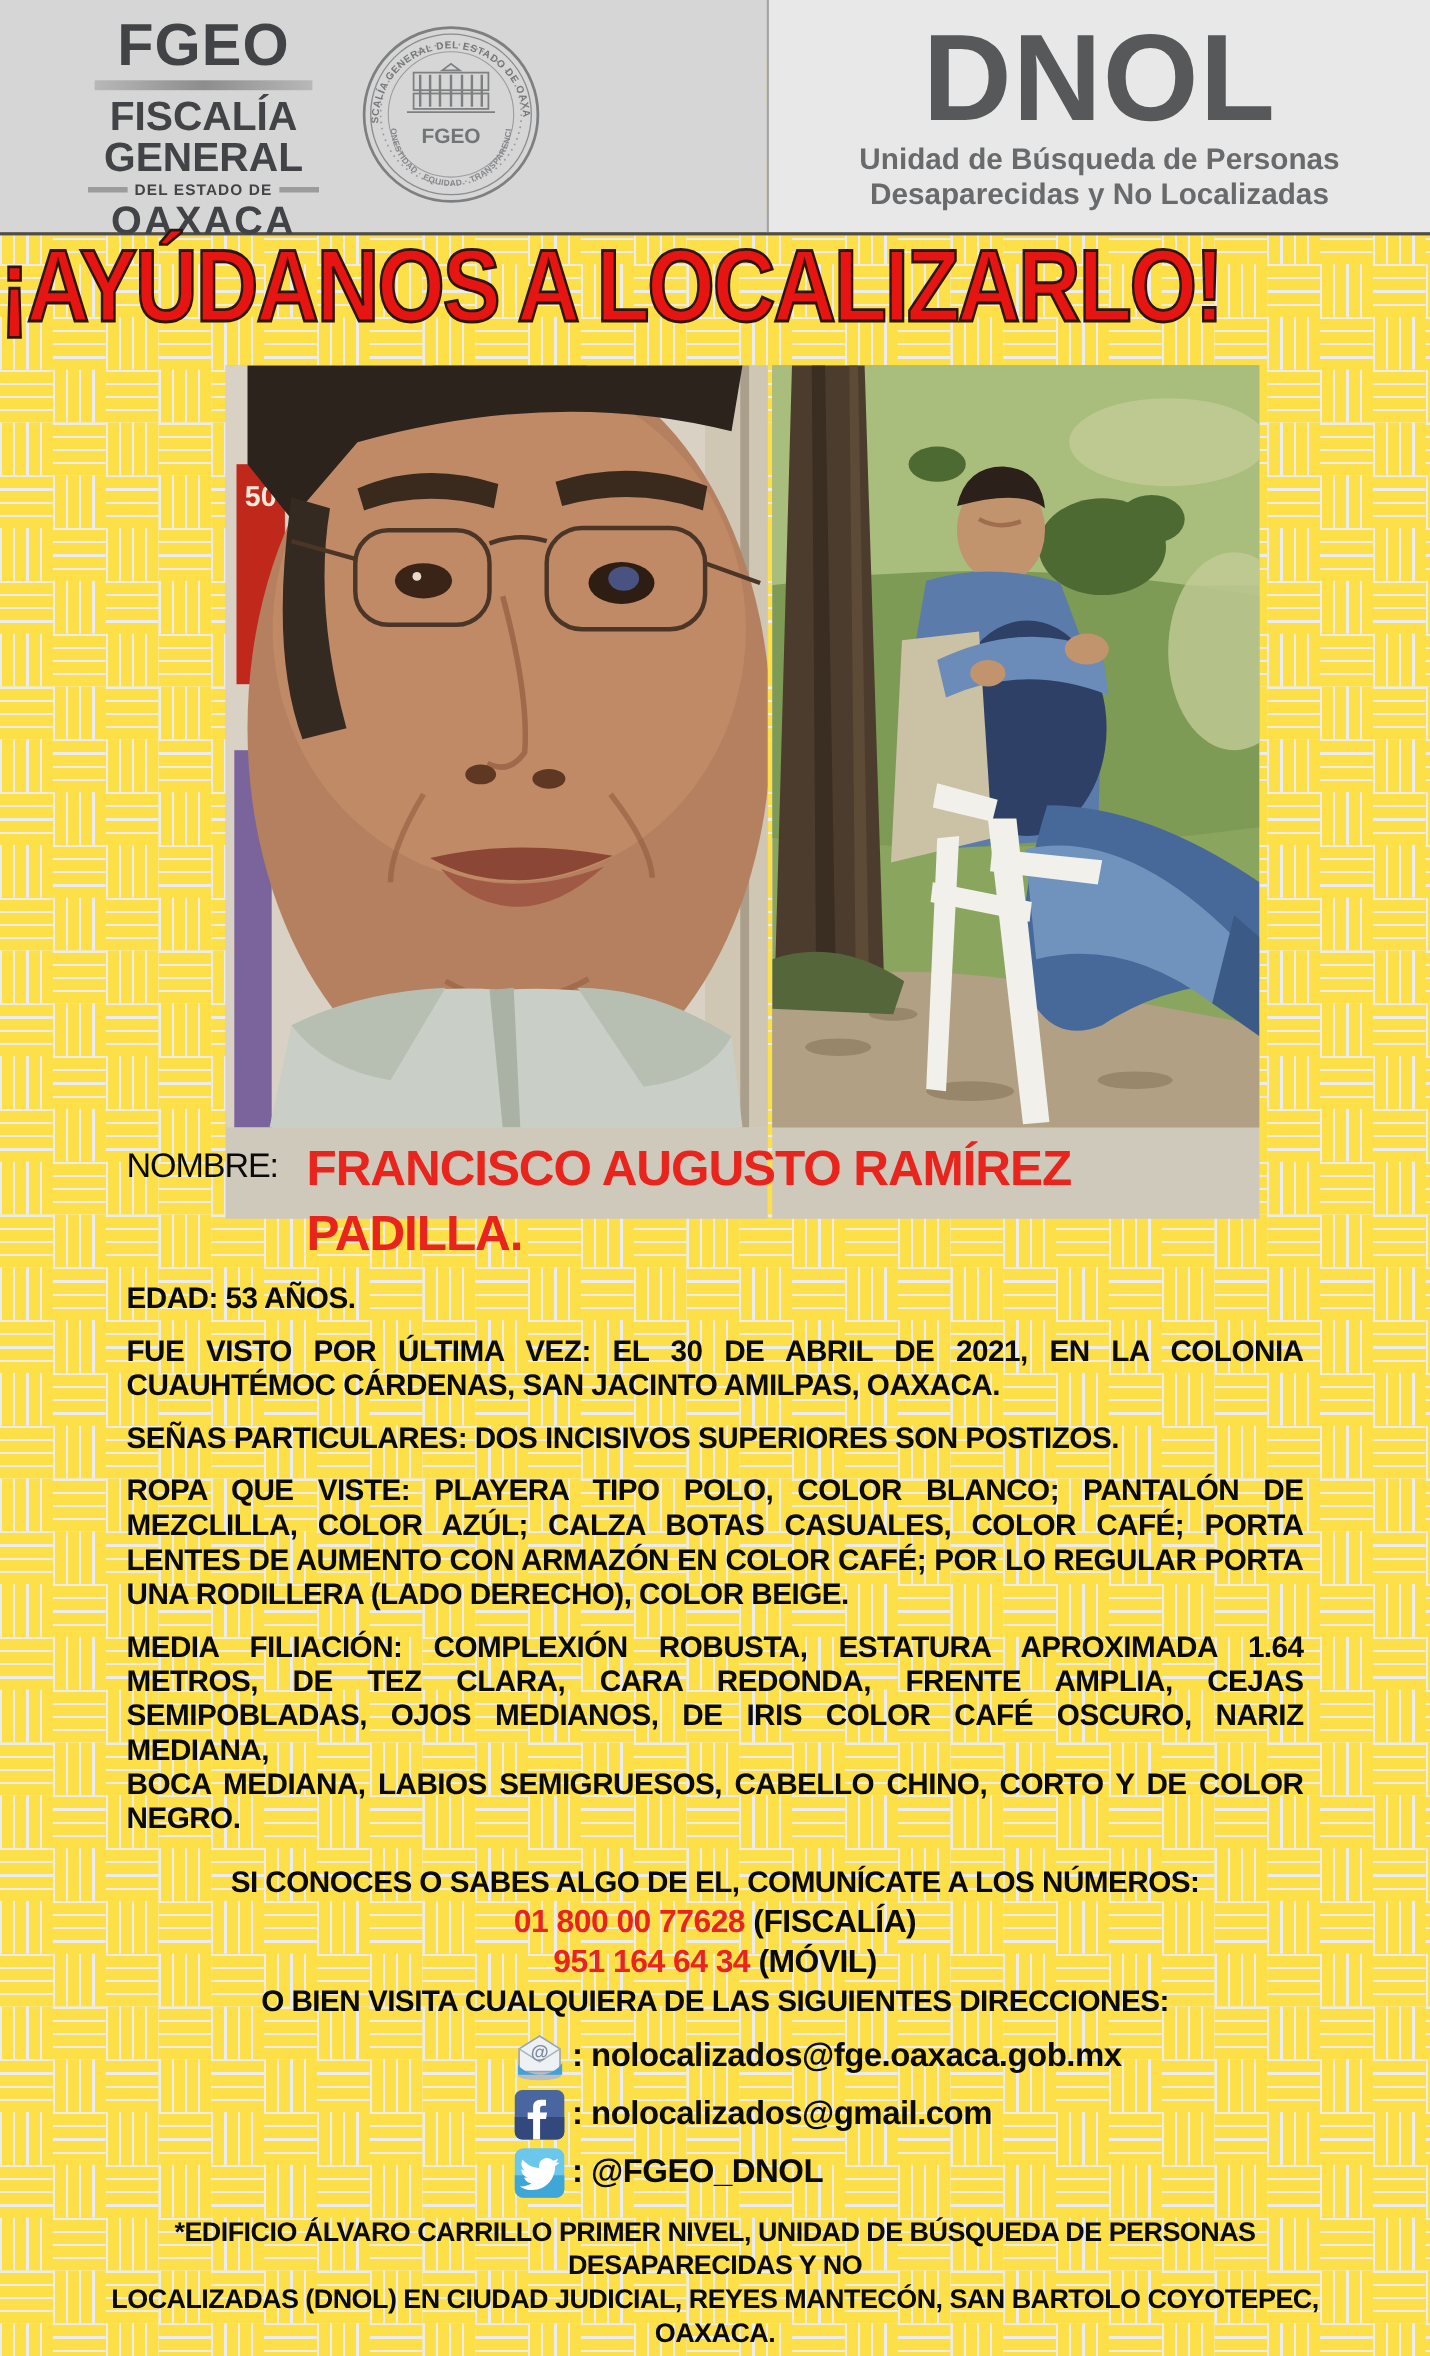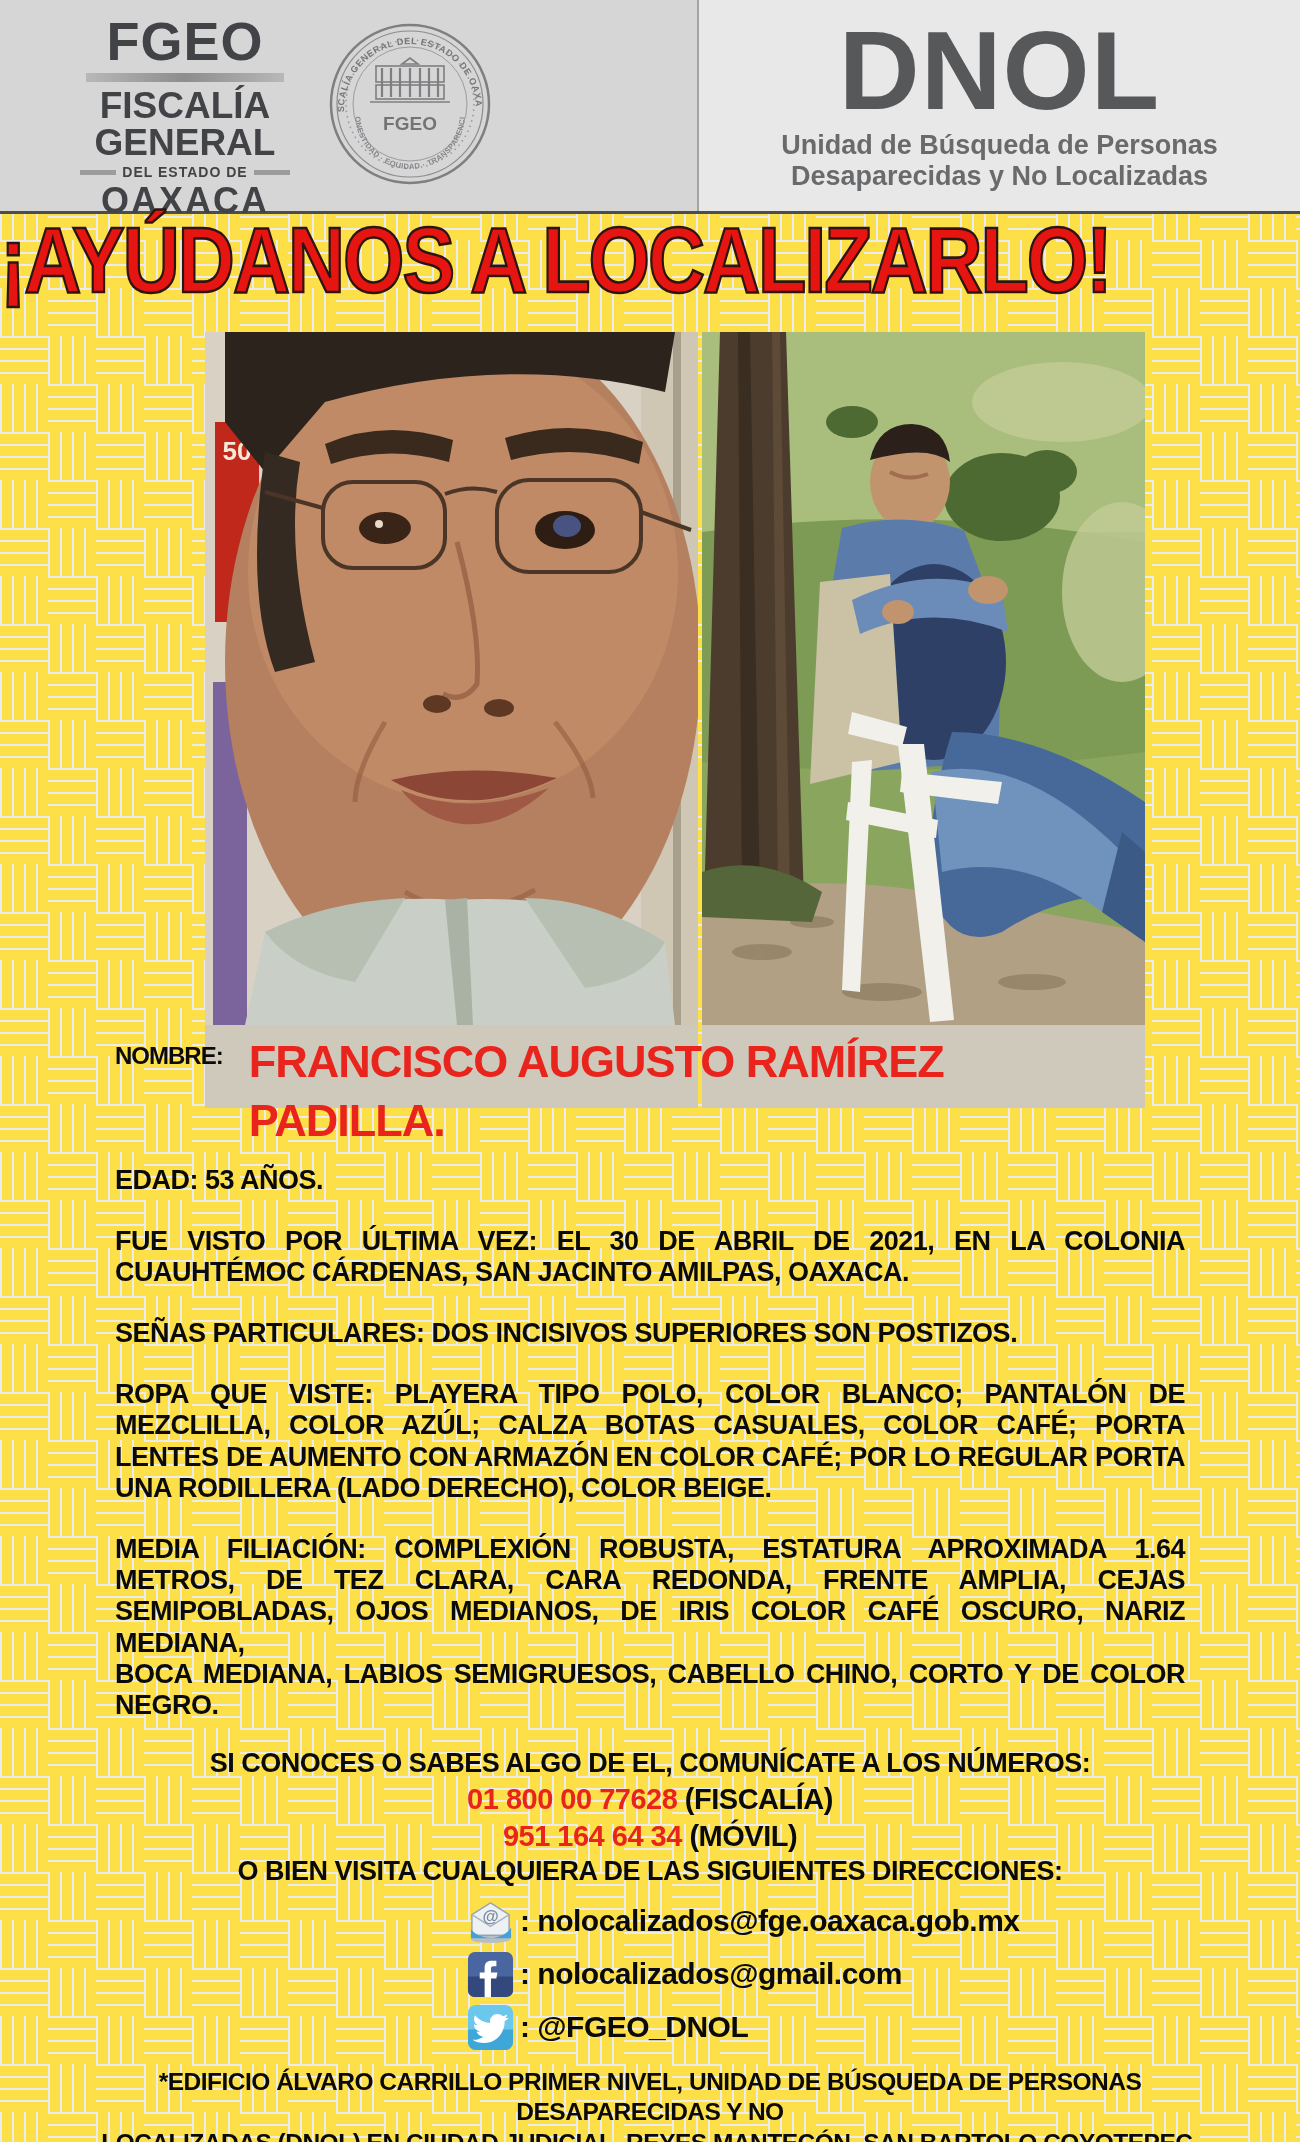--- a/index.html
+++ b/index.html
@@ -46,24 +46,24 @@
     -webkit-text-stroke:2.2px #2c1410;transform:scaleY(1.18);transform-origin:center;white-space:nowrap;
   }
   
   .photo{position:absolute;top:332px;height:776px;overflow:hidden;background:#cfc9bc;}
   .photo.left{left:205px;width:493px;}
   .photo.right{left:702px;width:443px;}
   .photo svg{display:block;}
   
   .content{position:absolute;top:1032px;left:115px;width:1070px;color:#0a0a0a;}
   .name-row{display:flex;align-items:flex-start;}
-  .name-label{font-size:24px;font-weight:700;padding-top:10px;letter-spacing:-1px;}
+  .name-label{font-size:31px;font-weight:400;padding-top:10px;letter-spacing:-1px;}
   .name-val{margin-left:26px;font-size:45px;font-weight:800;color:#e8241c;line-height:1.32;letter-spacing:-1px;}
   .age{margin-top:14px;font-size:27px;font-weight:800;letter-spacing:-0.5px;}
-  .para{margin-top:30px;font-size:27px;font-weight:800;letter-spacing:-0.5px;line-height:1.155;}
+  .para{margin-top:17px;font-size:27px;font-weight:800;letter-spacing:-0.5px;line-height:1.155;}
   .para .jline{text-align:justify;text-align-last:justify;}
   .para .lline{text-align:left;}
   .contact{margin-top:26px;text-align:center;font-size:27px;font-weight:800;letter-spacing:-0.5px;line-height:1.22;}
   .phone{font-size:29px;margin-top:2px;}
   .phone .num{color:#e8241c;}
   .social{margin:10px 0 0 352px;}
   .social-row{display:flex;align-items:center;margin-top:6px;}
   .social-row .icon{width:47px;height:47px;flex:0 0 47px;}
   .social-row .txt{margin-left:6px;font-size:30px;font-weight:800;letter-spacing:-0.5px;}
   .footer{margin-top:16px;margin-left:-45px;width:1160px;text-align:center;font-size:24.5px;font-weight:800;letter-spacing:-0.5px;line-height:1.25;}

